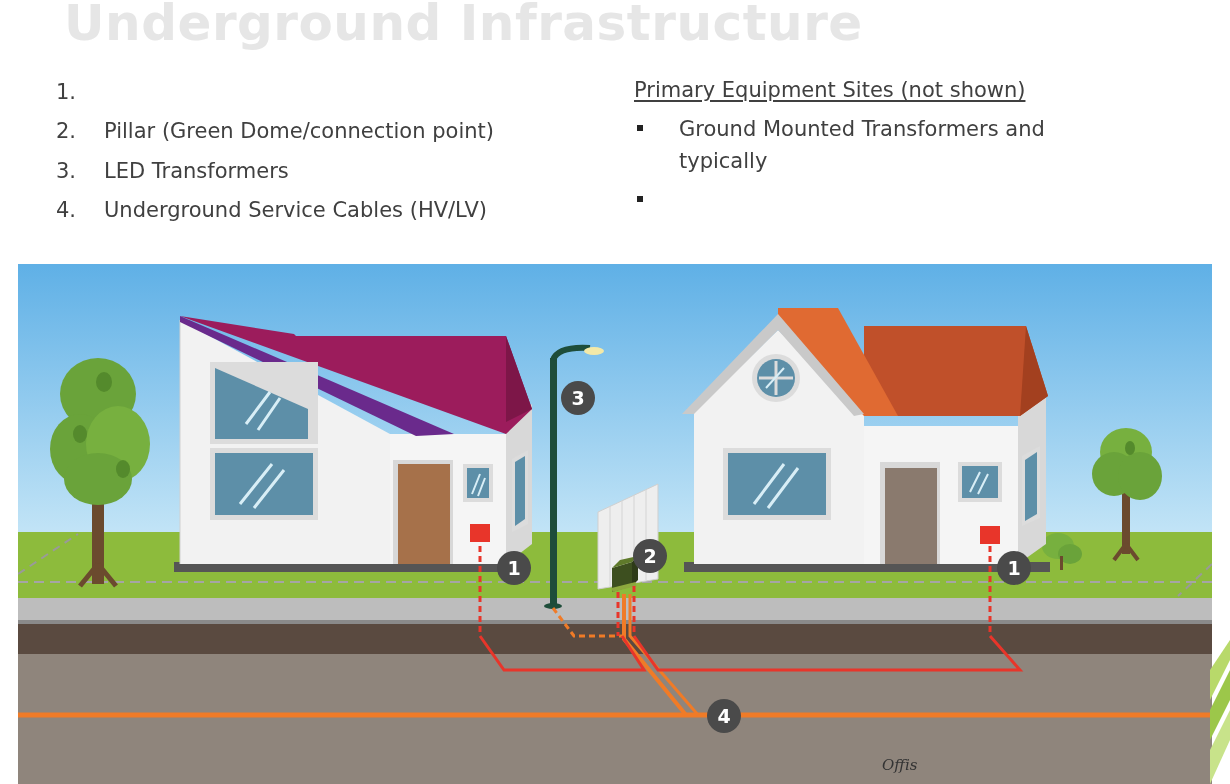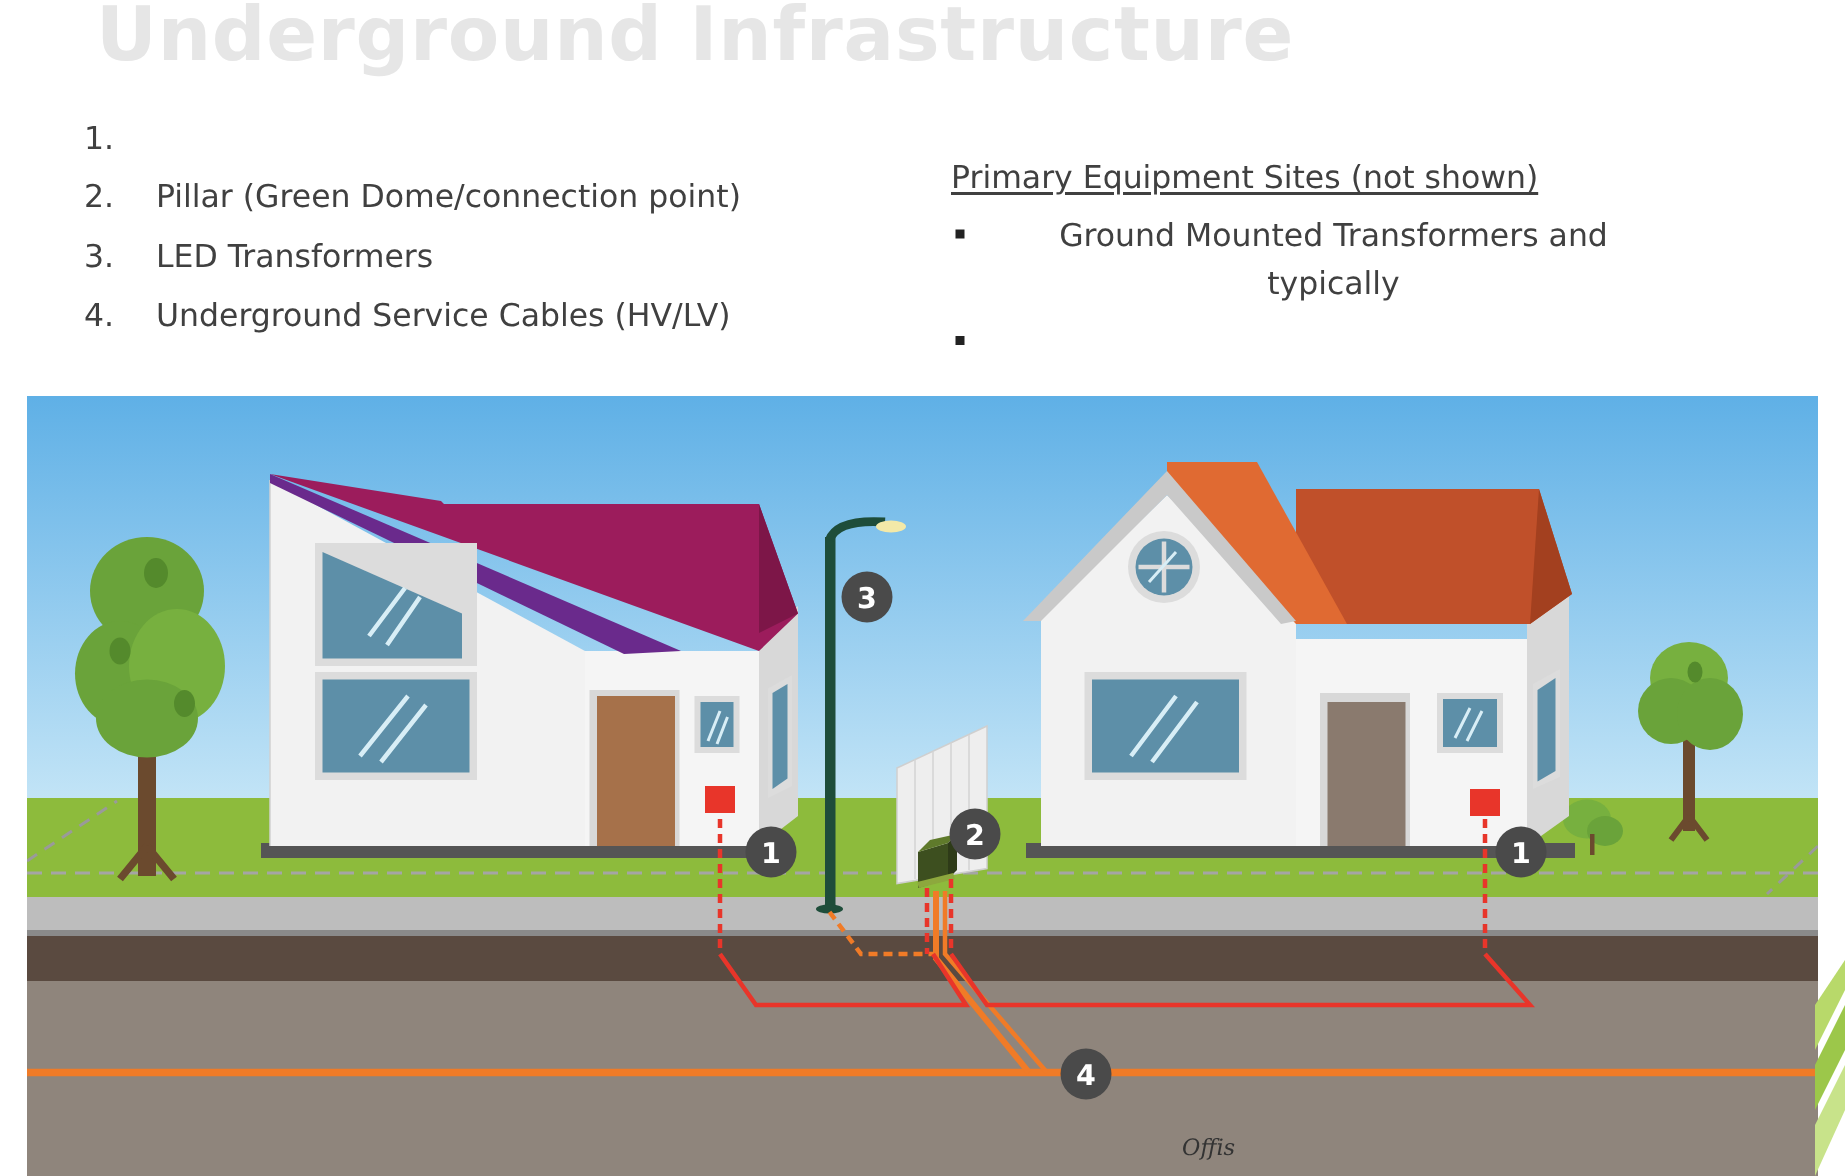--- a/index.html
+++ b/index.html
@@ -13,43 +13,43 @@
     font-family: "DejaVu Sans", sans-serif;
     font-size: 50px; font-weight: bold; color: #e6e6e6;
     letter-spacing: 0.5px; white-space: nowrap;
   }
   .list-left { position: absolute; left: 56px; top: 72px; }
   .list-left .item {
     display: flex; height: 39.5px; align-items: center;
     font-family: "DejaVu Sans", sans-serif; font-size: 21px; color: #404040;
   }
   .list-left .num { width: 48px; }
-  .right-col { position: absolute; left: 634px; top: 74px; width: 480px; margin-top: 28px; }
+  .right-col { position: absolute; left: 634px; top: 74px; width: 480px; }
   .right-head {
     font-family: "DejaVu Sans", sans-serif; font-size: 21px; color: #404040;
     text-decoration: underline; text-underline-offset: 3px;
     height: 32px; line-height: 32px;
   }
   .bullet-row {
     display: flex; font-family: "DejaVu Sans", sans-serif; font-size: 21px;
     color: #404040; line-height: 32px; margin-top: 7px;
   }
   .bullet { width: 45px; flex-shrink: 0; position: relative; }
   .bullet::before {
     content: ""; position: absolute; left: 3px; top: 12px;
     width: 6px; height: 6px; background: #222;
   }
-  .bullet-text { width: 420px; text-align: center; }
+  .bullet-text { width: 420px; }
   .scene { position: absolute; left: 18px; top: 264px; width: 1194px; height: 520px; }
   .scene svg { display: block; }
   .marker-label {
     font-family: "DejaVu Sans", sans-serif; font-weight: bold; font-size: 19px; fill: #ffffff;
   }
   .signature {
-    position: absolute; left: 788px; top: 756px;
+    position: absolute; left: 882px; top: 756px;
     font-family: "DejaVu Serif", serif; font-style: italic; font-size: 15px; color: #333;
   }
   .corner { position: absolute; right: 0; top: 640px; width: 20px; height: 144px; }
 </style>
 </head>
 <body>
 
 <div class="title">Underground Infrastructure</div>
 
 <div class="list-left">

